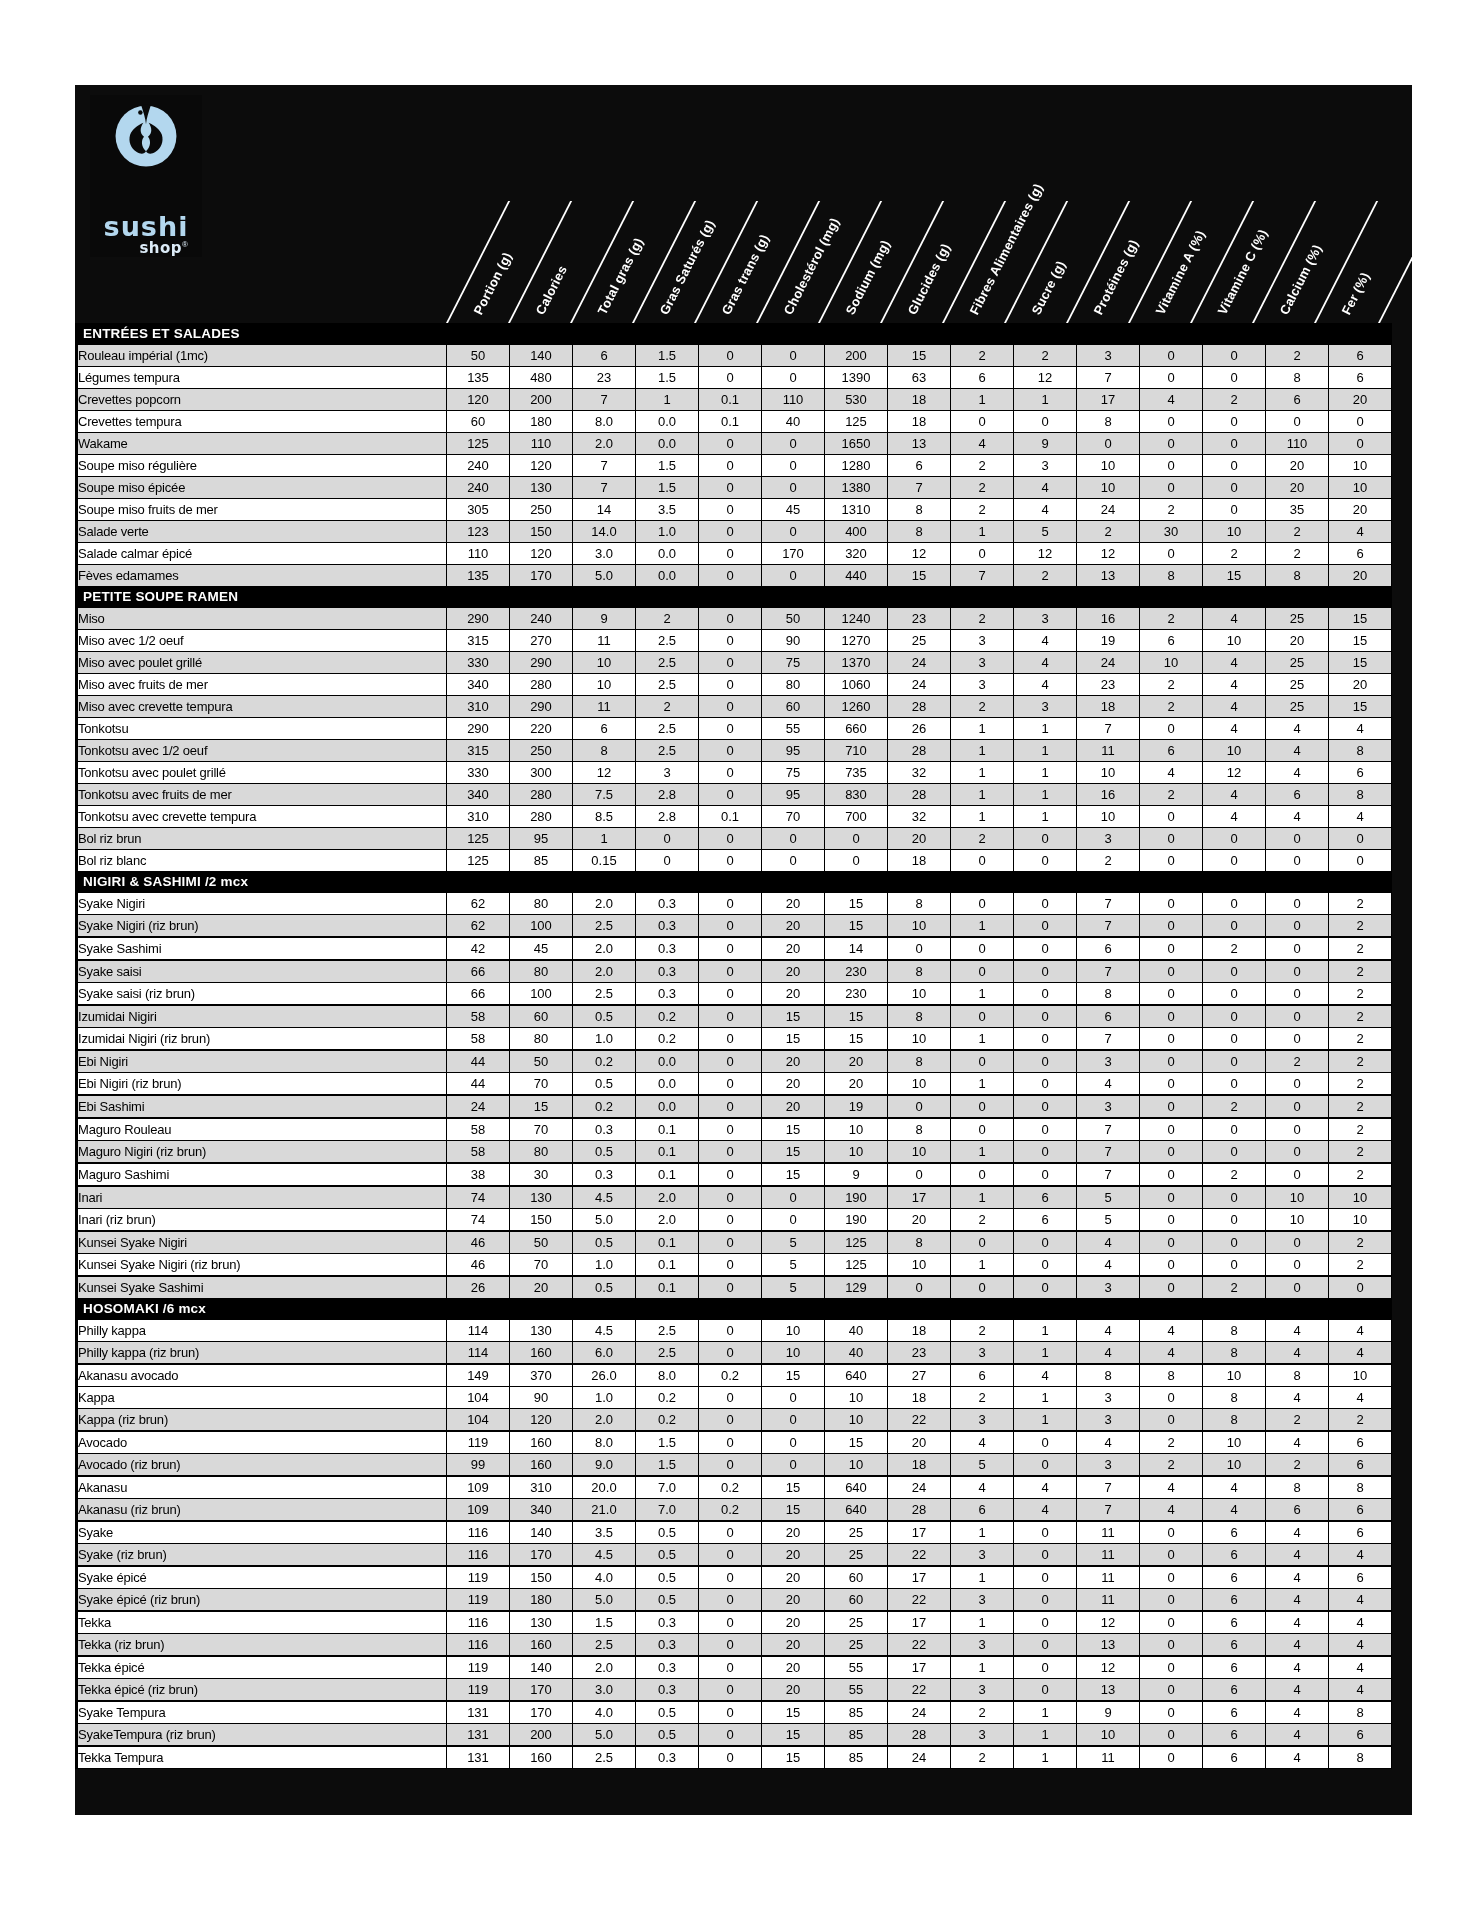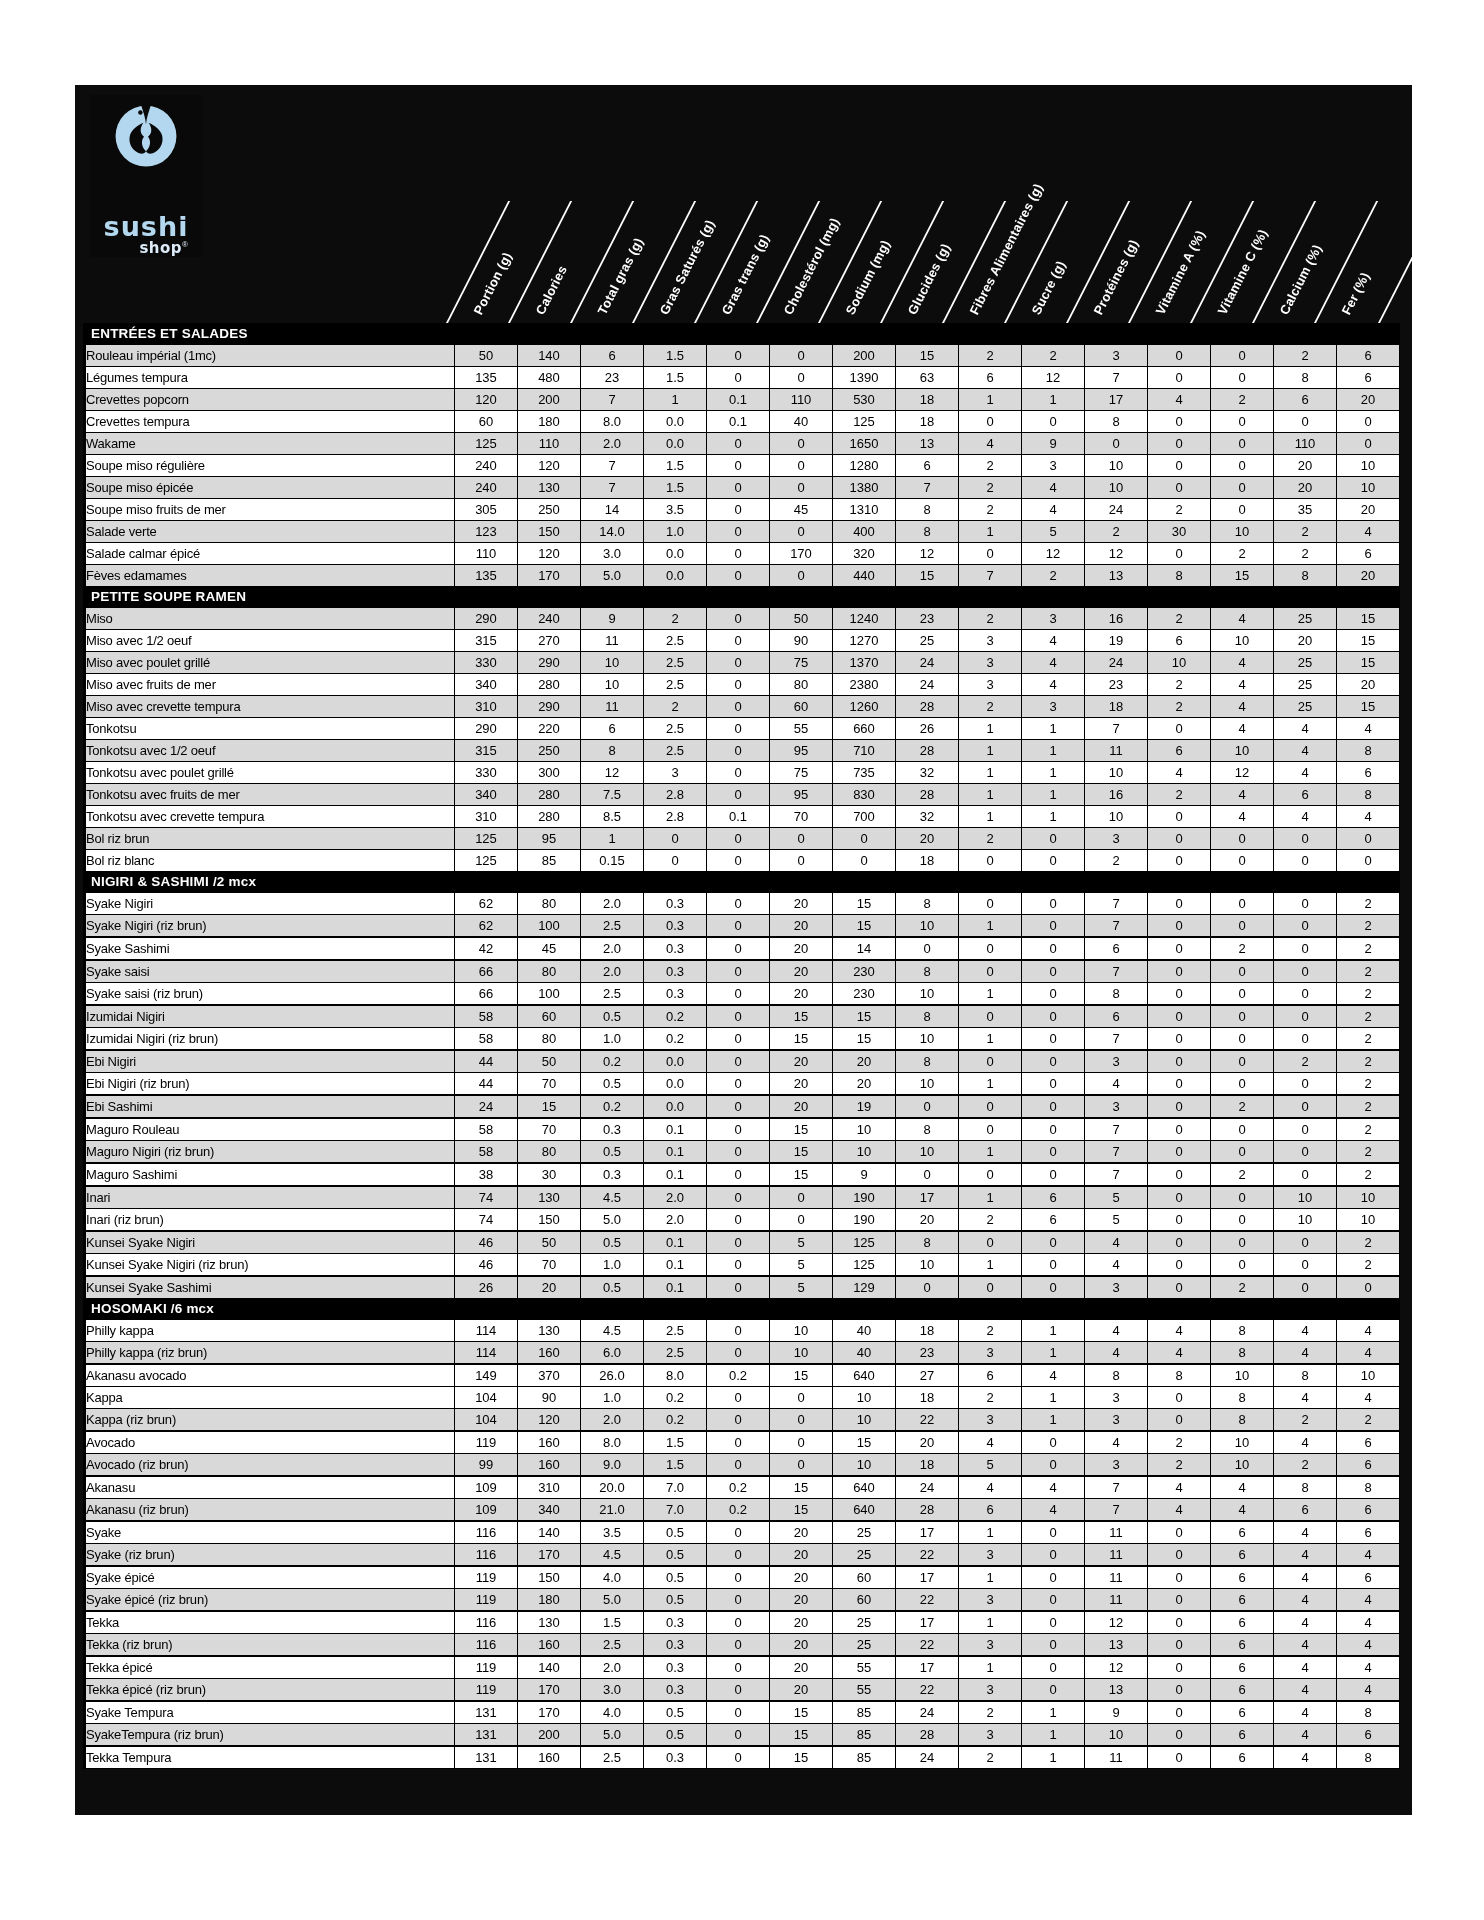--- a/index.html
+++ b/index.html
@@ -39,21 +39,21 @@
   }
   .slash.last{border-right:2.5px solid #ffffff;}
   .dlabel{
     position:absolute;bottom:6px;color:#ffffff;font-weight:bold;font-size:13px;
     white-space:nowrap;transform:rotate(-63deg);transform-origin:left bottom;
     letter-spacing:0.2px;
   }
   
   table.nutri{
     border-collapse:collapse;table-layout:fixed;
-    margin-left:8px;border-left:3px solid #000;
+    margin-left:0;border-left:3px solid #000;
     background:#0c0c0c;
   }
   table.nutri td{
     border:1px solid #000;height:21px;padding:0;overflow:hidden;
     font-size:13px;color:#000;line-height:21px;white-space:nowrap;
   }
   td.name-cell{width:368px;text-align:left;padding-left:5px;letter-spacing:-0.2px;}
   td.val-cell{width:62px;text-align:center;}
   tr.shaded td{background:#d9d9d9;}
   tr.plain td{background:#ffffff;}
@@ -386,21 +386,21 @@
           <td class="val-cell">15</td>
         </tr>
         <tr class="plain">
           <td class="name-cell">Miso avec fruits de mer</td>
           <td class="val-cell">340</td>
           <td class="val-cell">280</td>
           <td class="val-cell">10</td>
           <td class="val-cell">2.5</td>
           <td class="val-cell">0</td>
           <td class="val-cell">80</td>
-          <td class="val-cell">2380</td>
+          <td class="val-cell">1060</td>
           <td class="val-cell">24</td>
           <td class="val-cell">3</td>
           <td class="val-cell">4</td>
           <td class="val-cell">23</td>
           <td class="val-cell">2</td>
           <td class="val-cell">4</td>
           <td class="val-cell">25</td>
           <td class="val-cell">20</td>
         </tr>
         <tr class="shaded">

